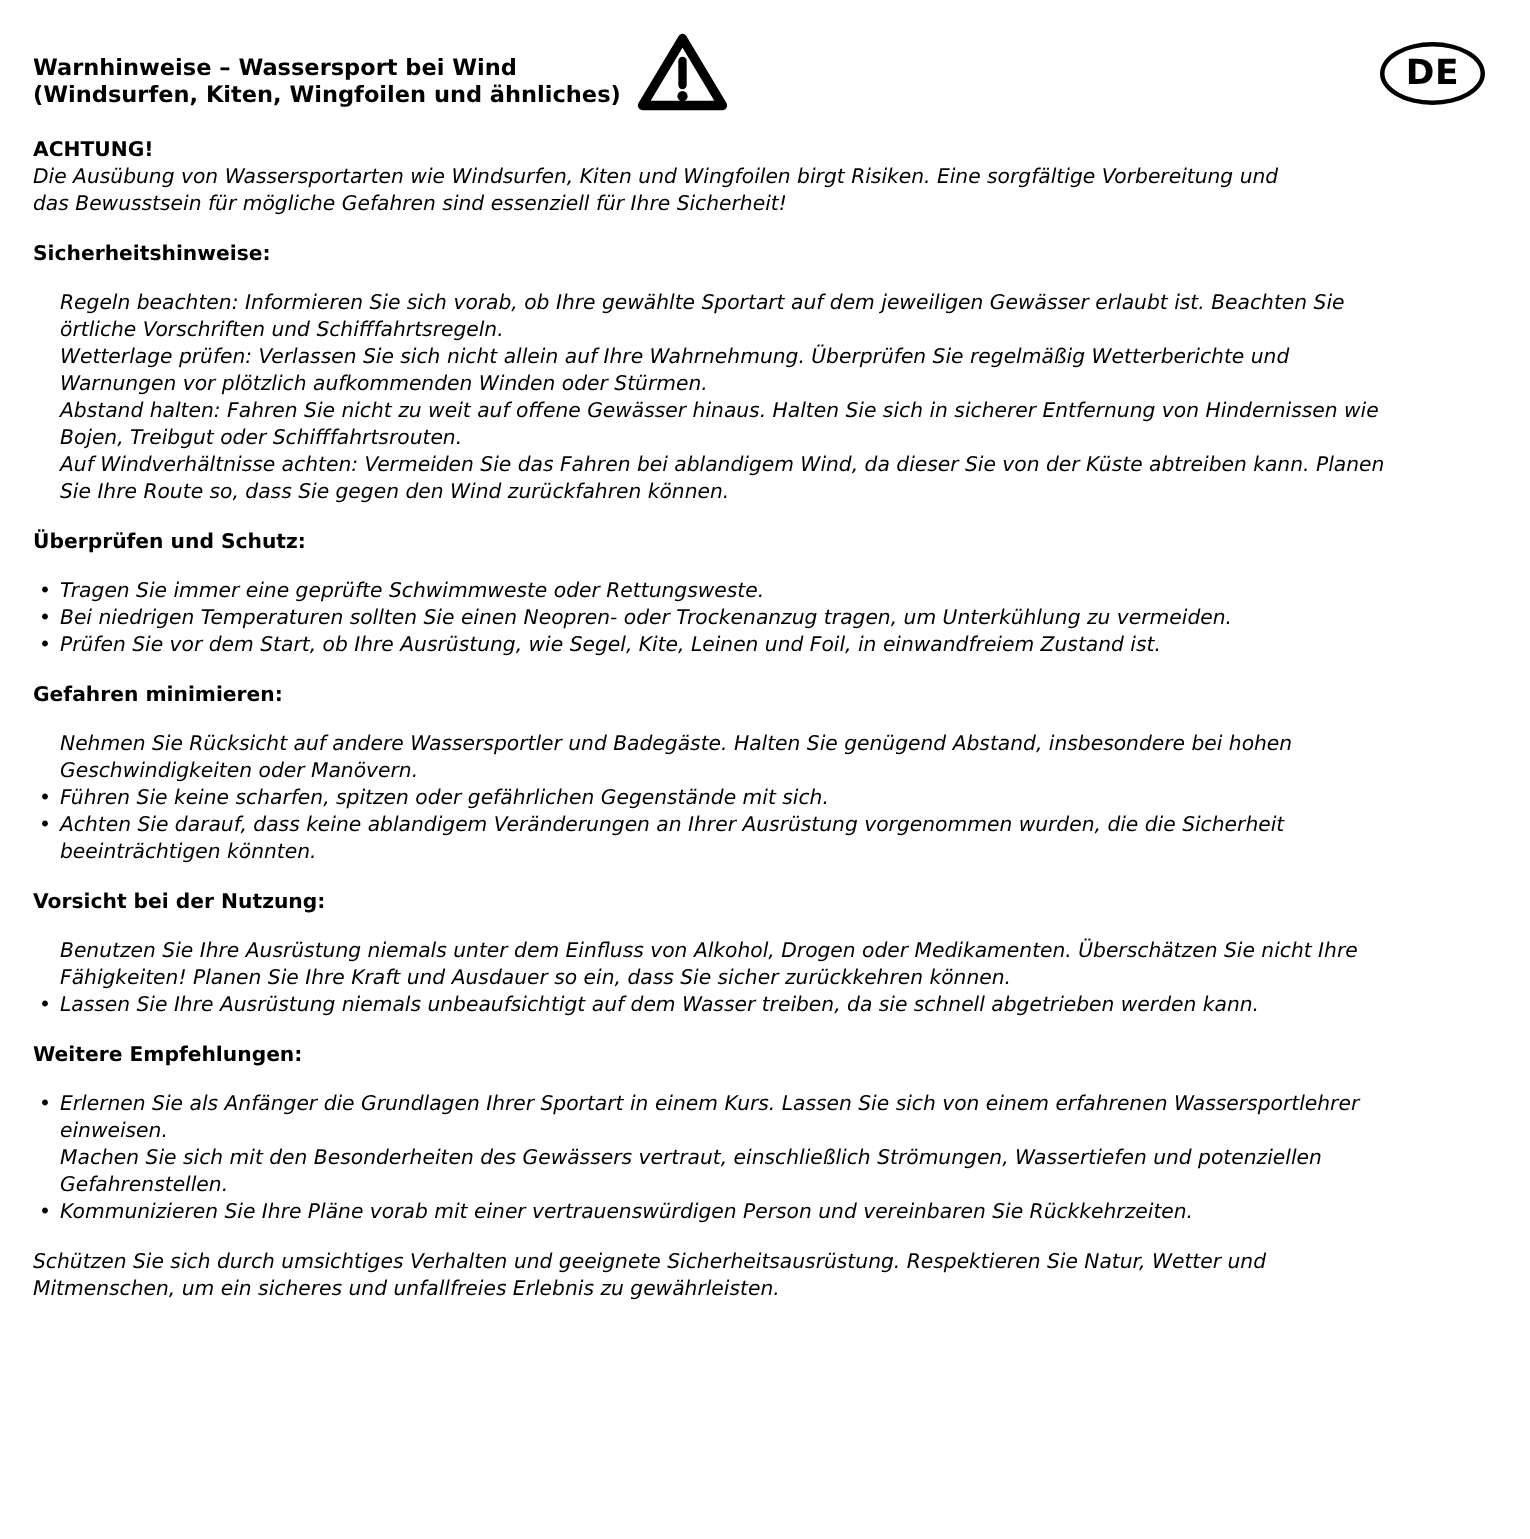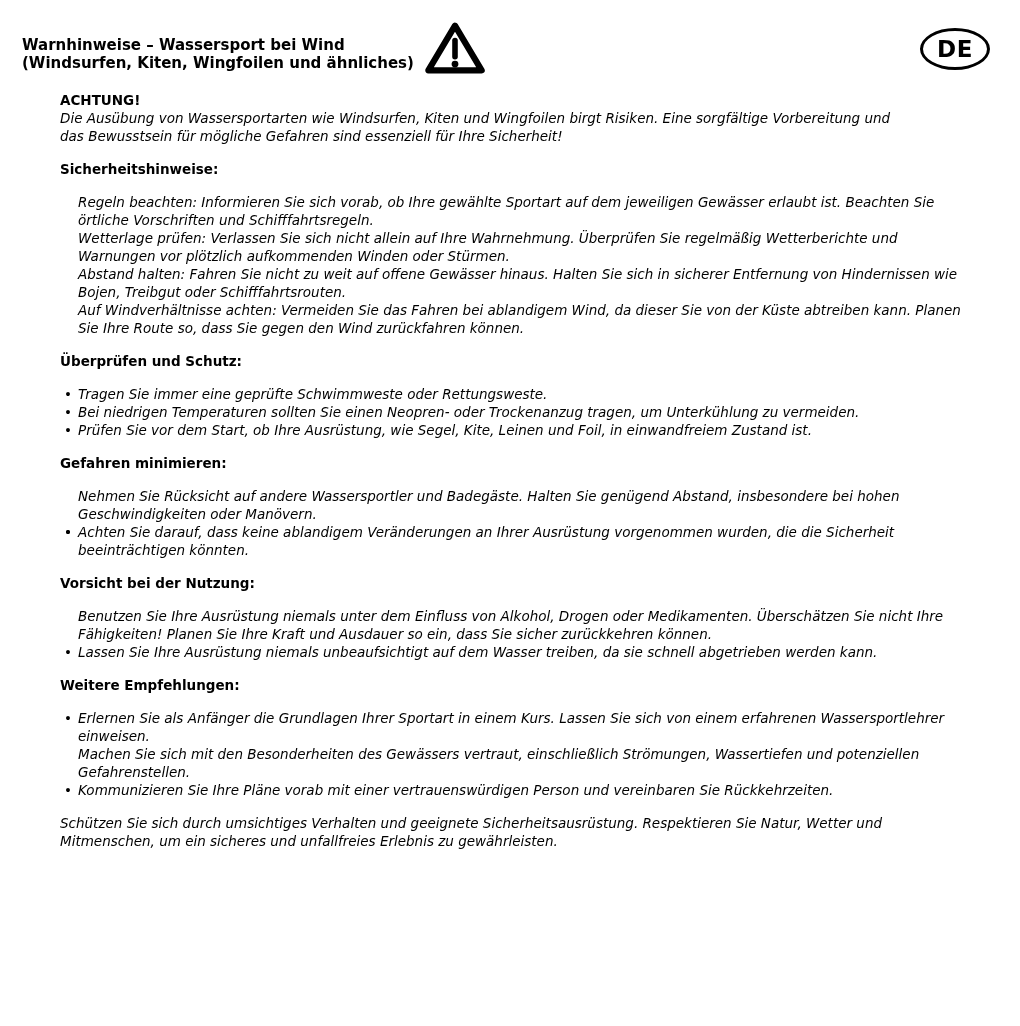--- a/index.html
+++ b/index.html
@@ -47,21 +47,20 @@
     justify-content: center;
     font-weight: bold;
     font-size: 23px;
     letter-spacing: 0.5px;
     flex: 0 0 auto;
   }
   .section {
     margin-top: 15px;
     font-size: 13.5px;
     line-height: 18px;
-    margin-left: 38px;
   }
   .section .heading {
     font-size: 13.5px;
     line-height: 18px;
     font-weight: bold;
     margin: 0 0 15px 0;
   }
   .section.tight .heading {
     margin-bottom: 0;
   }
@@ -120,21 +119,21 @@
       <section class="section">
         <h2 class="heading">Überprüfen und Schutz:</h2>
         <div class="item offset"><span class="bullet">•</span><span class="txt">Tragen Sie immer eine geprüfte Schwimmweste oder Rettungsweste.</span></div>
         <div class="item offset"><span class="bullet">•</span><span class="txt">Bei niedrigen Temperaturen sollten Sie einen Neopren- oder Trockenanzug tragen, um Unterkühlung zu vermeiden.</span></div>
         <div class="item offset"><span class="bullet">•</span><span class="txt">Prüfen Sie vor dem Start, ob Ihre Ausrüstung, wie Segel, Kite, Leinen und Foil, in einwandfreiem Zustand ist.</span></div>
       </section>
       <section class="section">
         <h2 class="heading">Gefahren minimieren:</h2>
         <div class="item offset"><span class="txt">Nehmen Sie Rücksicht auf andere Wassersportler und Badegäste. Halten Sie genügend Abstand, insbesondere bei hohen
 Geschwindigkeiten oder Manövern.</span></div>
-        <div class="item offset"><span class="bullet">•</span></div>
+        <div class="item offset"><span class="bullet">•</span><span class="txt">Führen Sie keine scharfen, spitzen oder gefährlichen Gegenstände mit sich.</span></div>
         <div class="item offset"><span class="bullet">•</span><span class="txt">Achten Sie darauf, dass keine ablandigem Veränderungen an Ihrer Ausrüstung vorgenommen wurden, die die Sicherheit
 beeinträchtigen könnten.</span></div>
       </section>
       <section class="section">
         <h2 class="heading">Vorsicht bei der Nutzung:</h2>
         <div class="item offset"><span class="txt">Benutzen Sie Ihre Ausrüstung niemals unter dem Einfluss von Alkohol, Drogen oder Medikamenten. Überschätzen Sie nicht Ihre
 Fähigkeiten! Planen Sie Ihre Kraft und Ausdauer so ein, dass Sie sicher zurückkehren können.</span></div>
         <div class="item offset"><span class="bullet">•</span><span class="txt">Lassen Sie Ihre Ausrüstung niemals unbeaufsichtigt auf dem Wasser treiben, da sie schnell abgetrieben werden kann.</span></div>
       </section>
       <section class="section">

